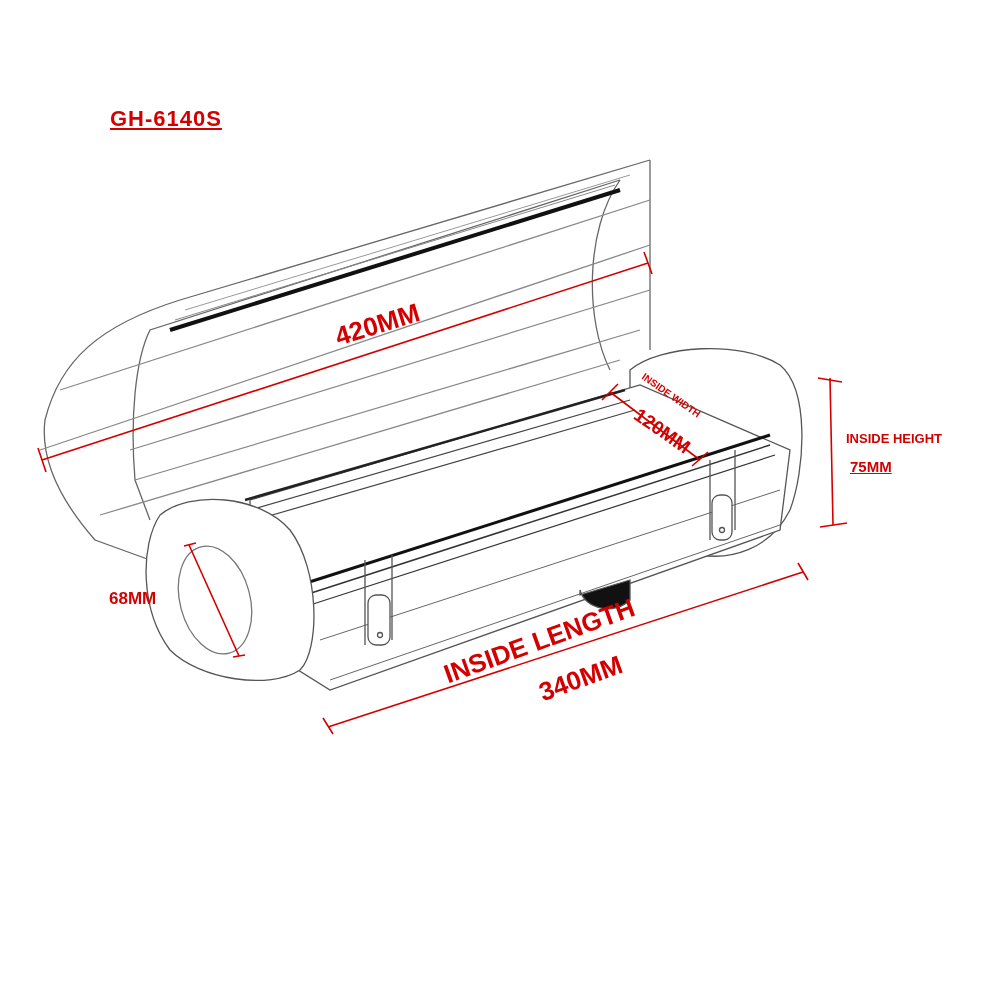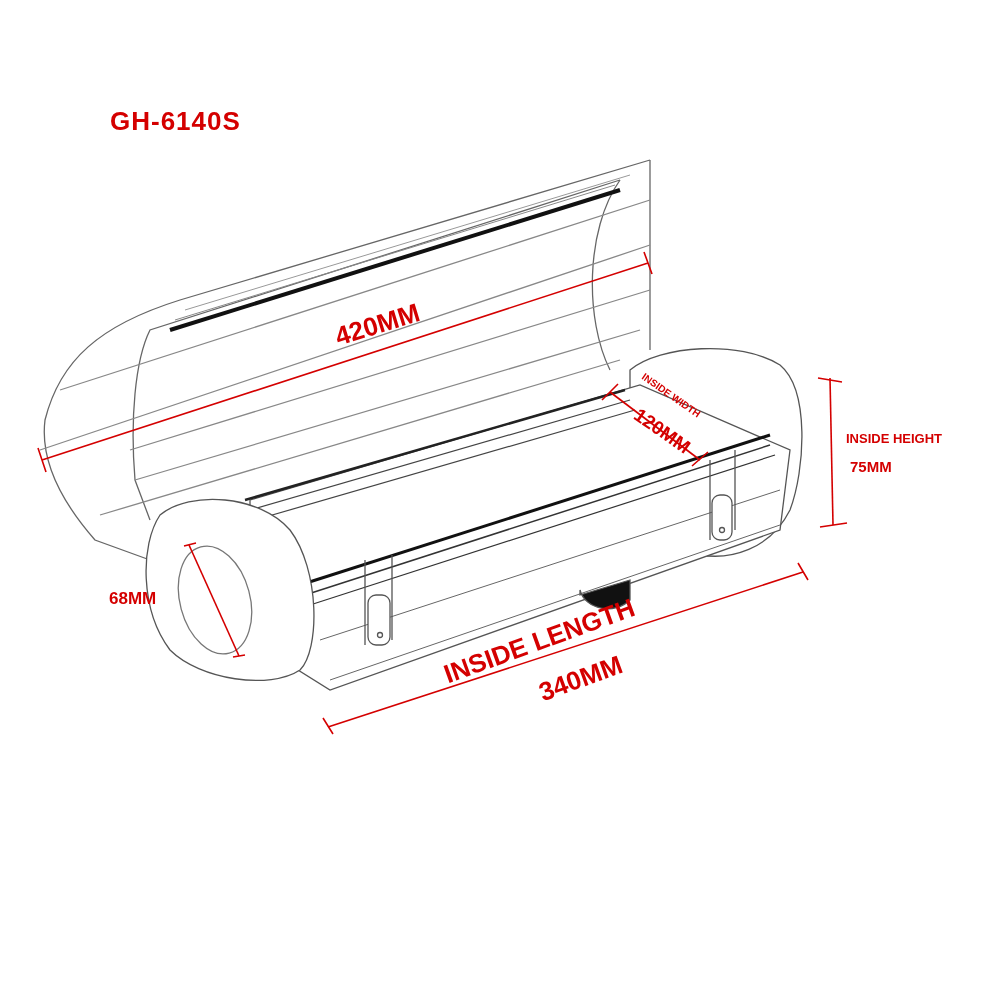--- a/index.html
+++ b/index.html
@@ -1,24 +1,24 @@
 <!DOCTYPE html>
 <html><head>
 <meta charset="utf-8">
 <style>
   html,body{margin:0;padding:0;background:#ffffff;}
   body{width:1000px;height:1000px;position:relative;overflow:hidden;font-family:"Liberation Sans",sans-serif;}
   #canvas{position:absolute;left:0;top:0;width:1000px;height:1000px;}
   .lbl{position:absolute;color:#d40000;font-weight:bold;font-family:"Liberation Sans",sans-serif;white-space:nowrap;transform-origin:left center;}
-  .title{left:110px;top:106px;font-size:26px;letter-spacing:1px;}
+  .title{left:110px;top:106px;font-size:22px;letter-spacing:1px;text-decoration:underline;}
   .l420{left:336px;top:322px;font-size:26px;transform:rotate(-17deg);}
   .lw1{left:643px;top:370px;font-size:10px;transform:rotate(35deg);}
   .lw2{left:636px;top:402px;font-size:19px;transform:rotate(35deg);}
   .lh1{left:846px;top:431px;font-size:13px;}
-  .lh2{left:850px;top:458px;font-size:15px;}
+  .lh2{left:850px;top:458px;font-size:15px;text-decoration:underline;}
   .l68{left:109px;top:589px;font-size:17px;}
   .lil{left:445px;top:660px;font-size:26px;transform:rotate(-20deg);}
   .l340{left:540px;top:678px;font-size:26px;transform:rotate(-20deg);}
 </style>
 </head>
 <body>
 
 <svg id="canvas" viewBox="0 0 1000 1000" width="1000" height="1000" xmlns="http://www.w3.org/2000/svg">
 
   <g fill="none" stroke="#666" stroke-width="1.3">

